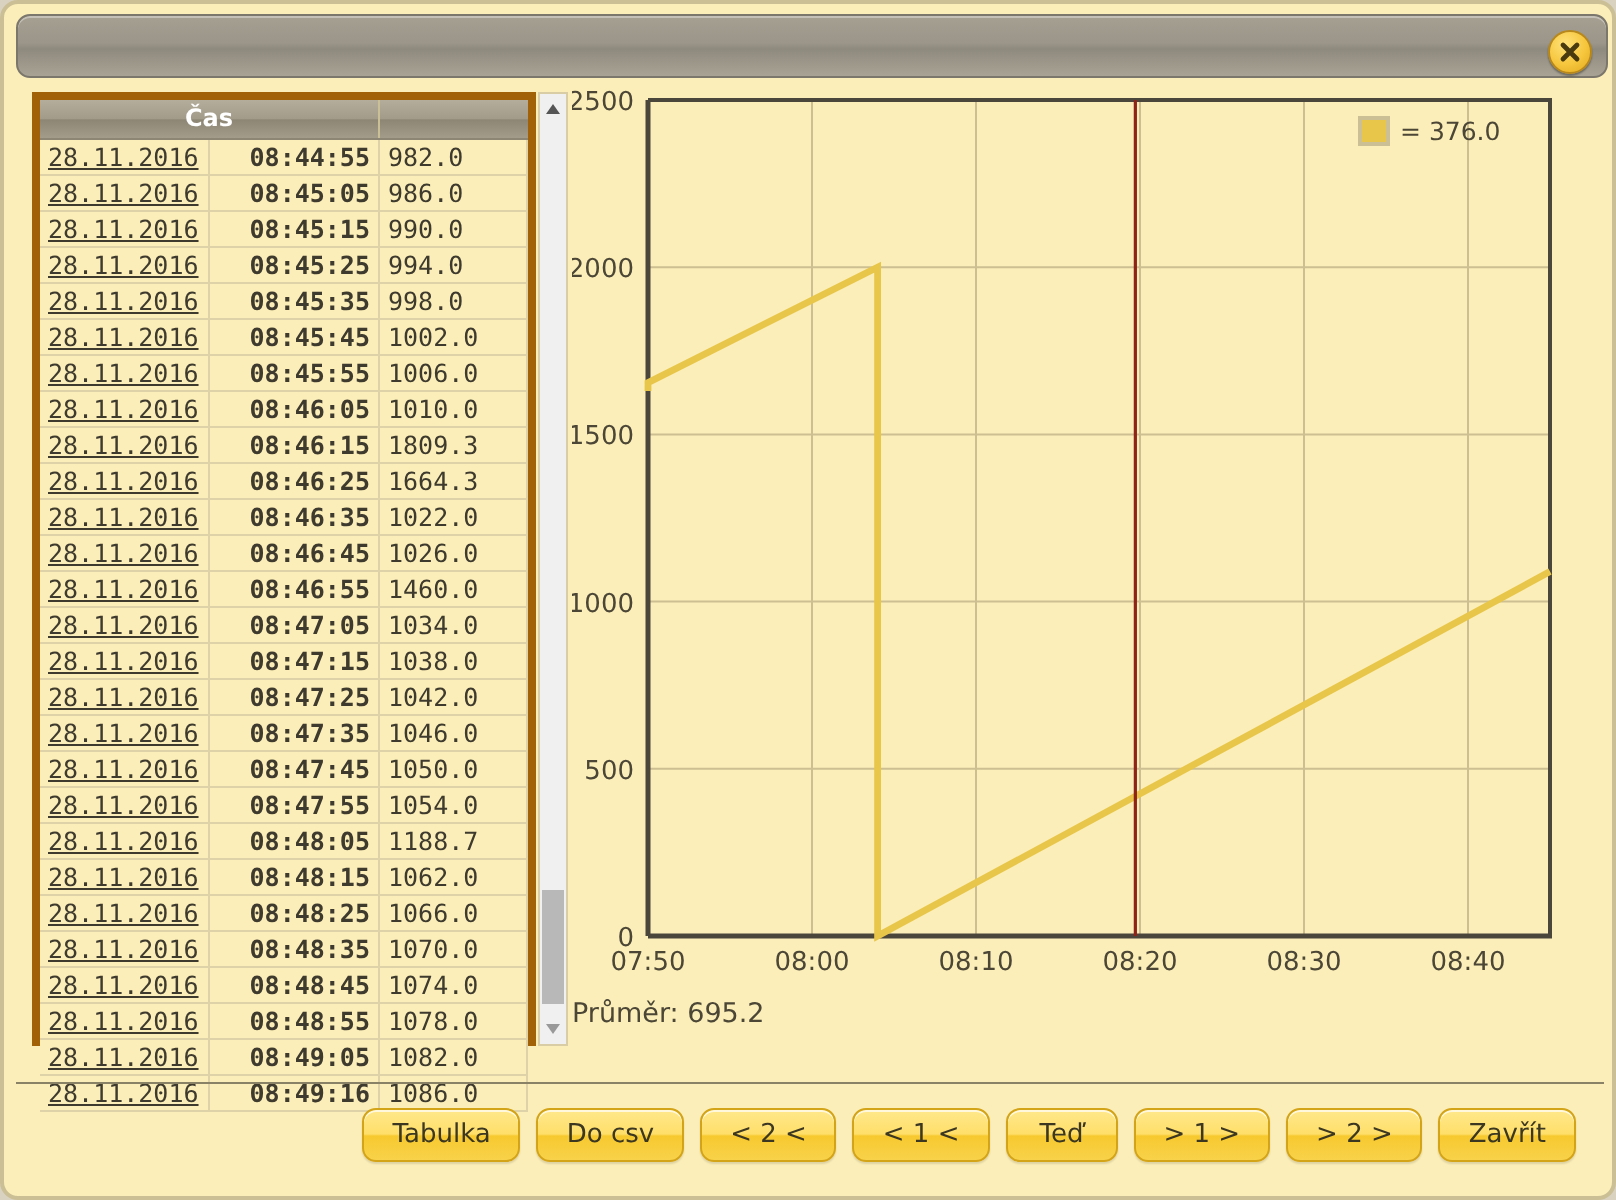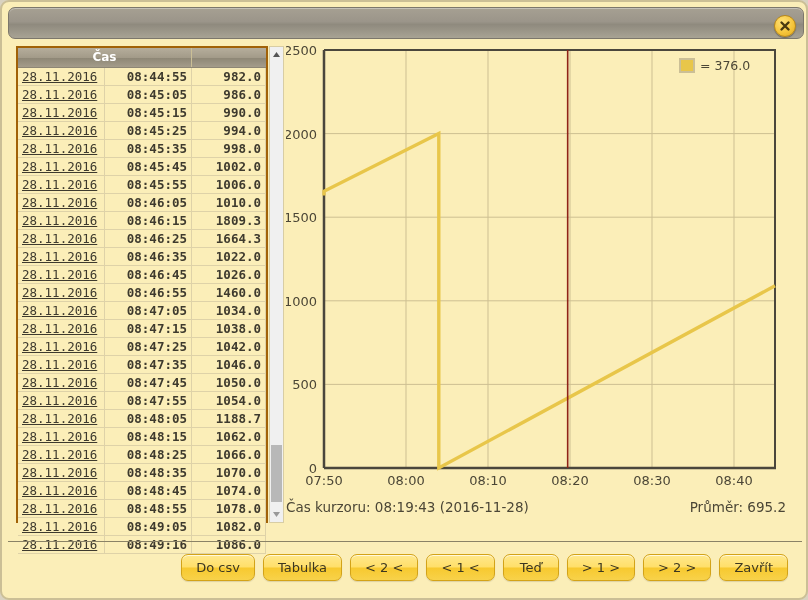--- a/index.html
+++ b/index.html
@@ -36,21 +36,21 @@
     box-shadow: 0 1px 1px rgba(0,0,0,.35);
     cursor: pointer;
     display: flex; align-items: center; justify-content: center;
   }
   #close-button svg { display:block; }
   
   #table-panel {
     position: absolute; left: 14px; top: 44px;
     width: 252px; height: 477px;
     background: #6d28d9;
-    border: 2px solid #a16207;
+    border: 4px solid #a16207;
   }
   table.datagrid { width: 100%; border-collapse: collapse; table-layout: fixed; }
   table.datagrid thead th {
     height: 19px;
     background: linear-gradient(to bottom, #b5ad9b 0%, #a39b89 50%, #8d8675 52%, #a49c8a 100%);
     color: #ffffff;
     font-size: 12px;
     font-weight: bold;
     text-align: center;
     border-right: 1px solid #cbbf96;
@@ -64,21 +64,21 @@
     font-size: 12.5px;
     color: #3e3a2e;
     border-bottom: 1px solid #ded2a8;
     border-right: 1px solid #ded2a8;
     padding: 0 4px;
     white-space: nowrap;
     background: #fbeeb8;
   }
   td.c-date { text-align: left; width: 92px; text-decoration: underline; }
   td.c-time { text-align: right; width: 86px; font-weight: bold; }
-  td.c-val  { text-align: right; width: 74px; border-right: none; font-weight: bold; }
+  td.c-val  { width: 74px; border-right: none; }
   
   #tbl-scrollbar {
     position: absolute; left: 267px; top: 44px;
     width: 15px; height: 477px;
     background: #f0f0f0;
     border: 1px solid #d8cda4;
   }
   .sb-arrow {
     position: absolute; left: 0; width: 13px; height: 15px;
     display: flex; align-items: center; justify-content: center;
@@ -353,29 +353,28 @@
 
       <g>
         <rect x="394" y="15" width="14" height="13" fill="#e8c64a" stroke="#cbbf96" stroke-width="2"></rect>
         <text id="legend-text" x="414" y="26" font-size="12.5" fill="#4b4636" font-family="DejaVu Sans, Liberation Sans, sans-serif">= 376.0</text>
       </g>
     </svg>
 
   </div>
 
   <div id="status-row">
-    <span>Čas kurzoru: 08:19:43 (2016-11-28)</span>
     <span>Průměr: 695.2</span>
   </div>
 
   <div id="separator"></div>
 
   <div id="button-row">
+      <div class="btn">Tabulka</div>
       <div class="btn">Do csv</div>
-      <div class="btn">Tabulka</div>
       <div class="btn">&lt; 2 &lt;</div>
       <div class="btn">&lt; 1 &lt;</div>
       <div class="btn">Teď</div>
       <div class="btn">&gt; 1 &gt;</div>
       <div class="btn">&gt; 2 &gt;</div>
       <div class="btn">Zavřít</div>
     </div>
 
 </div>
 

